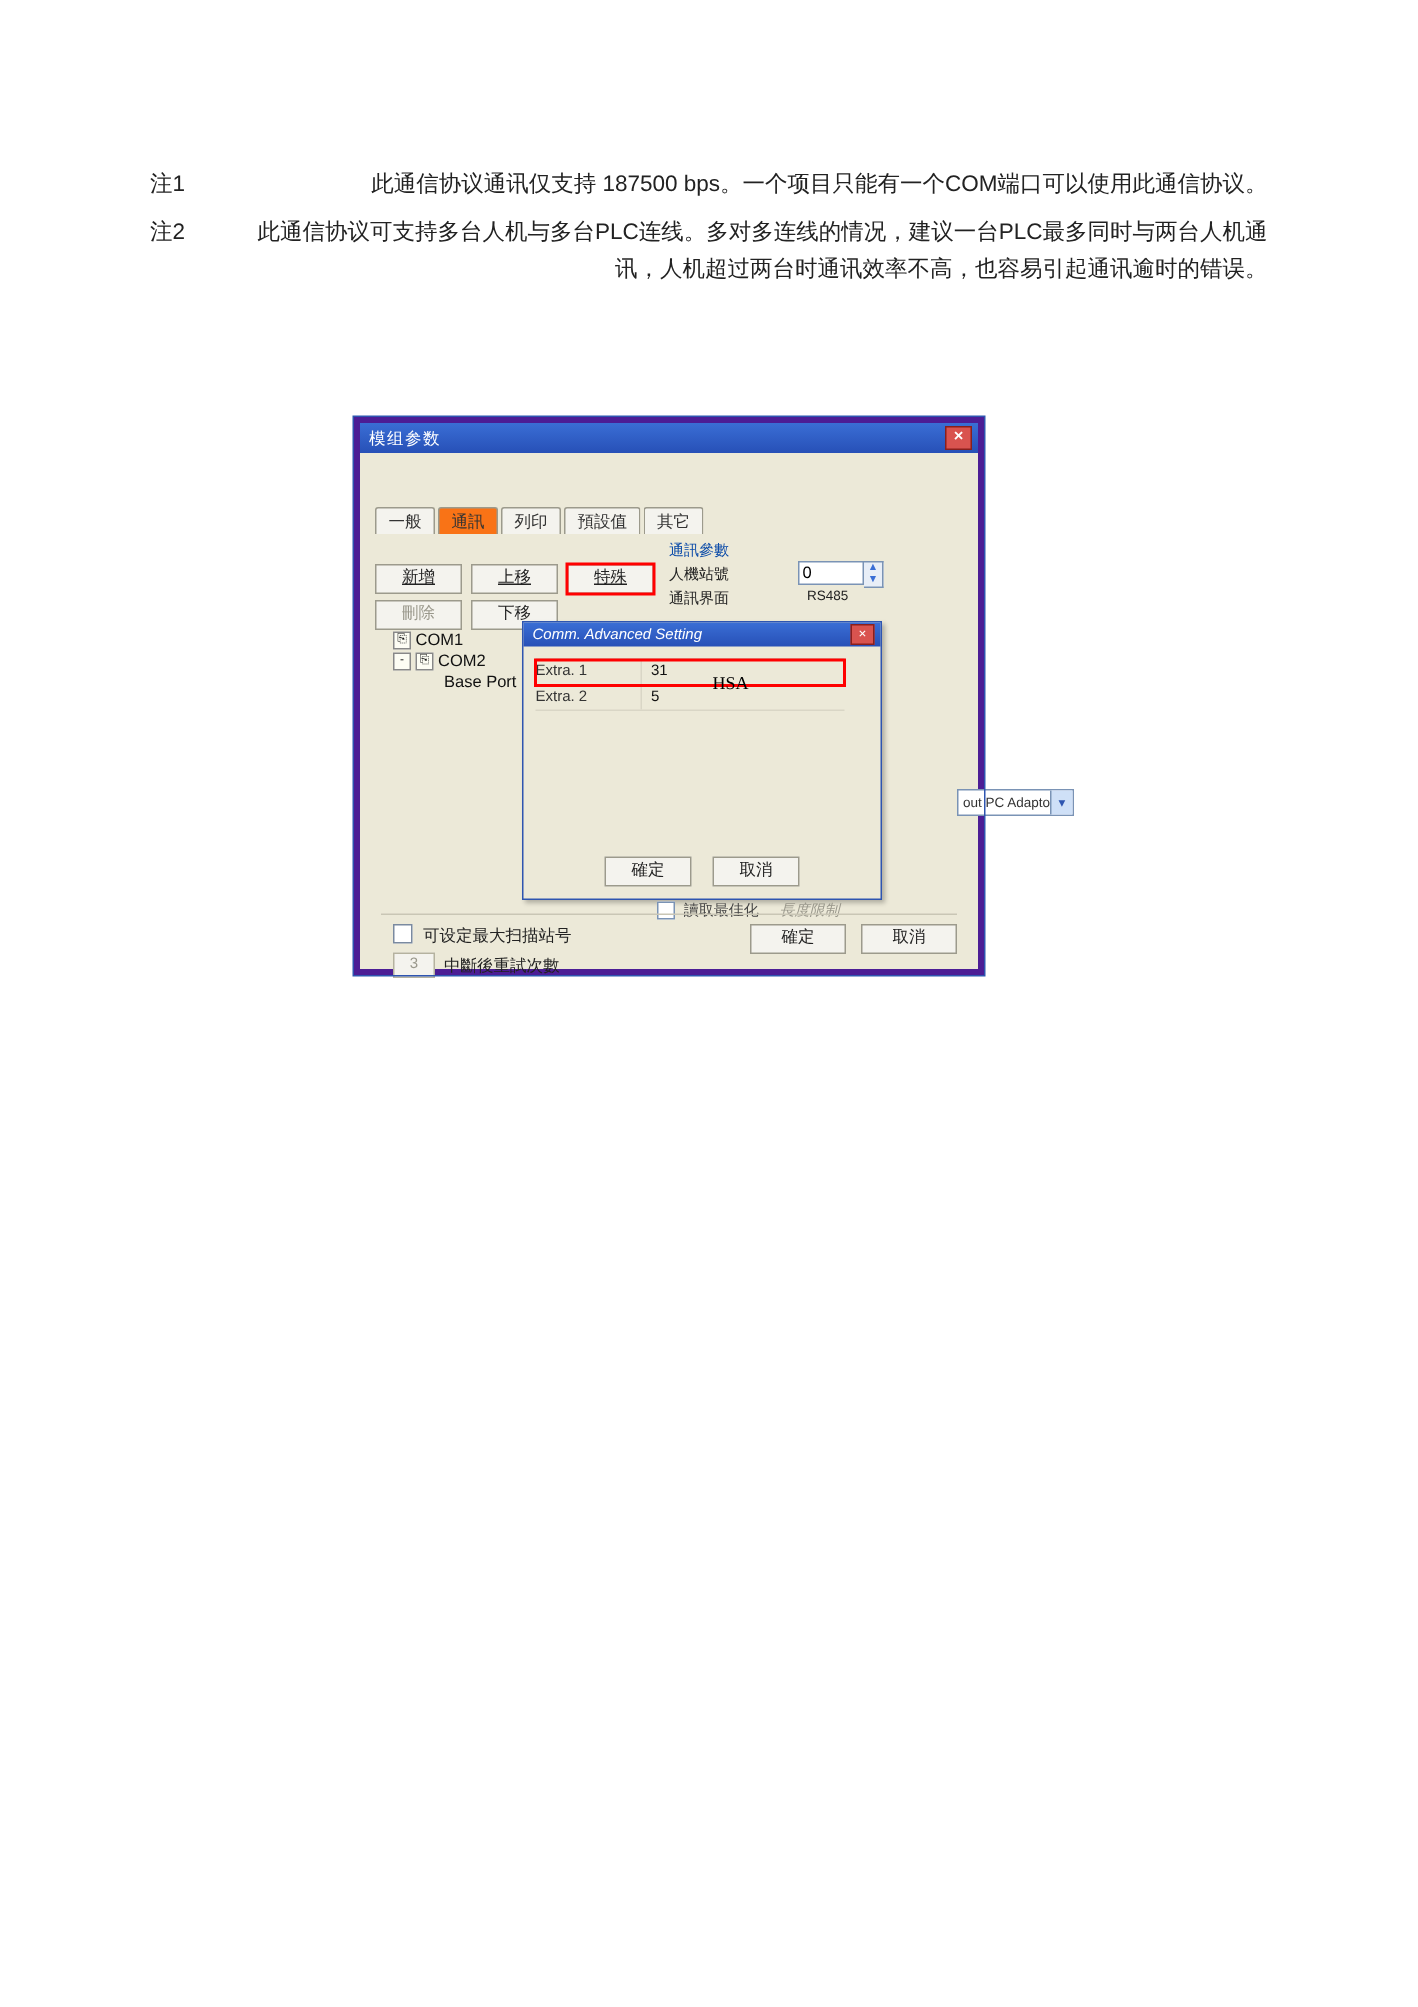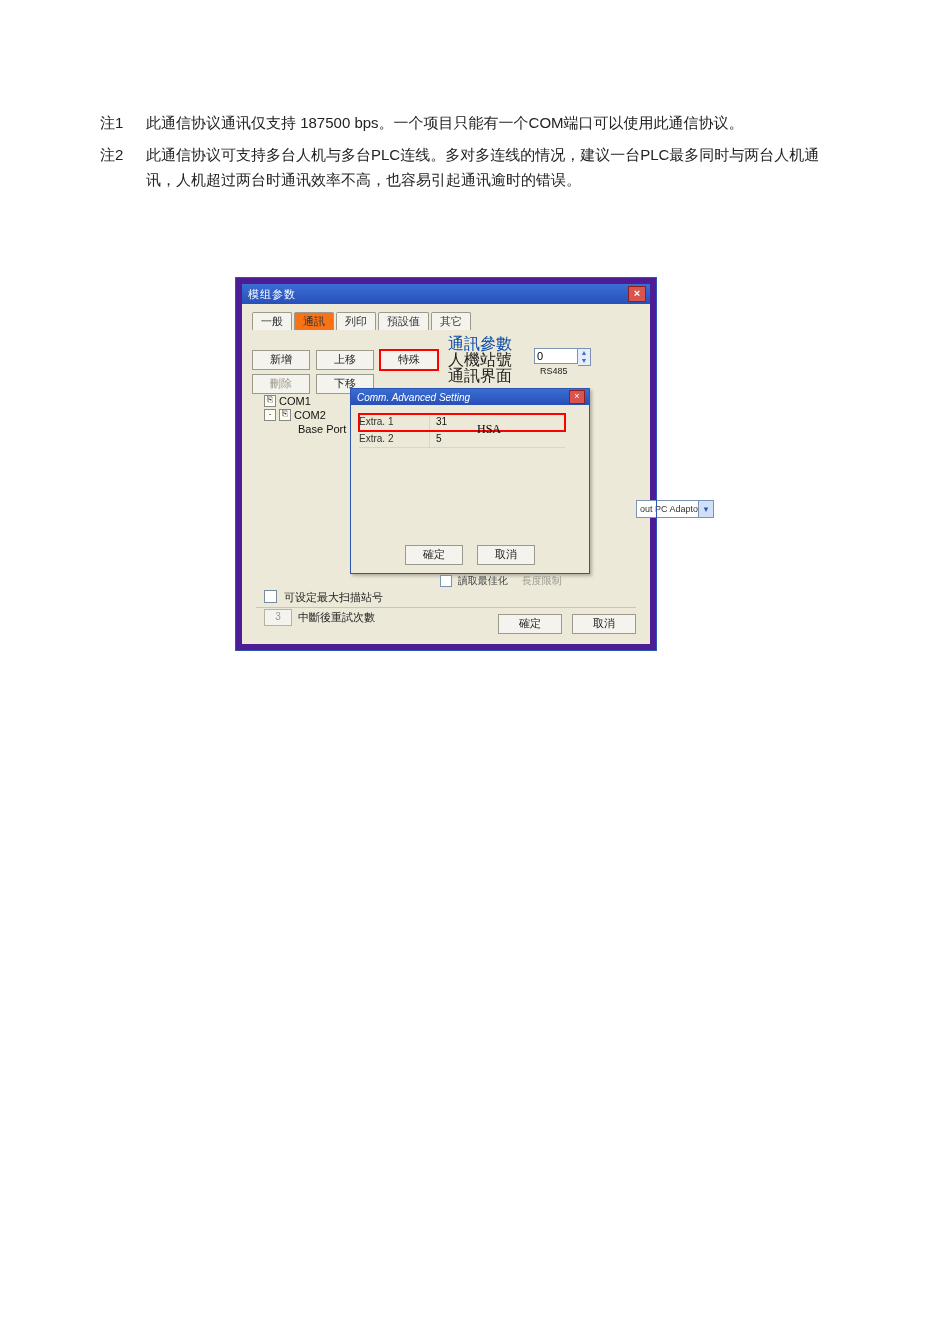--- a/index.html
+++ b/index.html
@@ -16,42 +16,43 @@
     box-sizing: border-box;
     padding: 110px 100px 0 100px;
     font-size: 15px;
     color: #222;
   }
 
   
   .notes { line-height: 1.7; }
   .note-row { display: flex; margin-bottom: 6px; }
   .note-label { width: 46px; flex: 0 0 46px; }
-  .note-text { flex: 1; }
+  .note-text { flex: 1; text-align: right; }
 
   
   .dlg-wrap {
     position: absolute;
     left: 236px;
     top: 278px;
     width: 420px; height: 372px;
   }
 
   .dlg-shadow {
     position: absolute; inset: 0;
     box-shadow: 0 0 0 1px #2e55b0;
   }
 
   
   .outer-dialog {
     position: absolute; inset: 0;
     background: #ece9d8;
-    border: 6px solid #4c1d95;
+    border: 4px solid #4c1d95;
     display: flex; flex-direction: column;
     font-size: 11px;
+    gap: 28px;
   }
   .titlebar {
     height: 20px;
     background: linear-gradient(#3a6ed5, #2750b7);
     color: #fff;
     display: flex; align-items: center;
     padding: 0 4px 0 6px;
     font-size: 11px;
   }
   .titlebar .title-text { flex: 1; letter-spacing: 1px; }
@@ -101,21 +102,21 @@
     line-height: 16px;
     text-align: center;
     cursor: pointer;
     color: #222;
   }
   .winbtn.disabled { color: #9a988c; cursor: default; }
   .redbox { outline: 2px solid #ff0000; outline-offset: -1px; }
 
   
   .param-label {
-    position: absolute; font-size: 16px; color: #0a4aa8;
+    position: absolute; font-size: 10px; color: #0a4aa8;
   }
   .param-label.black { color: #222; }
   .spin-input {
     position: absolute; width: 44px; height: 16px;
     border: 1px solid #7a93b5; background: #fff;
     font-size: 11px; padding: 0 2px; box-sizing: border-box;
   }
   .spin-btns {
     position: absolute; width: 12px; height: 16px;
     border: 1px solid #7a93b5; border-left: none;
@@ -253,21 +254,21 @@
       <div class="client">
 
         <div class="tabs">
           <div class="tab">一般</div>
           <div class="tab active">通訊</div>
           <div class="tab">列印</div>
           <div class="tab">預設值</div>
           <div class="tab">其它</div>
         </div>
 
-        <div class="btnrow" style="margin-bottom:4px;">
+        <div class="btnrow" style="margin-bottom:4px;text-decoration:underline;">
           <span class="winbtn">新增</span>
           <span class="winbtn">上移</span>
           <span class="winbtn redbox">特殊</span>
         </div>
         <div class="btnrow">
           <span class="winbtn disabled">刪除</span>
           <span class="winbtn">下移</span>
         </div>
 
         <span class="param-label" style="left:206px; top:30px;">通訊參數</span>
@@ -324,21 +325,21 @@
 
         <div class="peek-dropdown">
           <span>out PC Adaptor)</span>
           <span class="arr">▾</span>
         </div>
 
         <div class="below-inner">
           <span class="cb"></span>
           <span>讀取最佳化</span>
           &nbsp;&nbsp;&nbsp;
-          <span style="color:#9a988c;">長度限制</span>
+          <span style="color:#9a988c;font-style:italic;">長度限制</span>
         </div>
 
         <div class="lower-left">
           <div>
             <span class="chk"></span>
             <span>可设定最大扫描站号</span>
           </div>
           <div class="retry">
             <span class="numbox">3</span>
             <span>中斷後重試次數</span>

